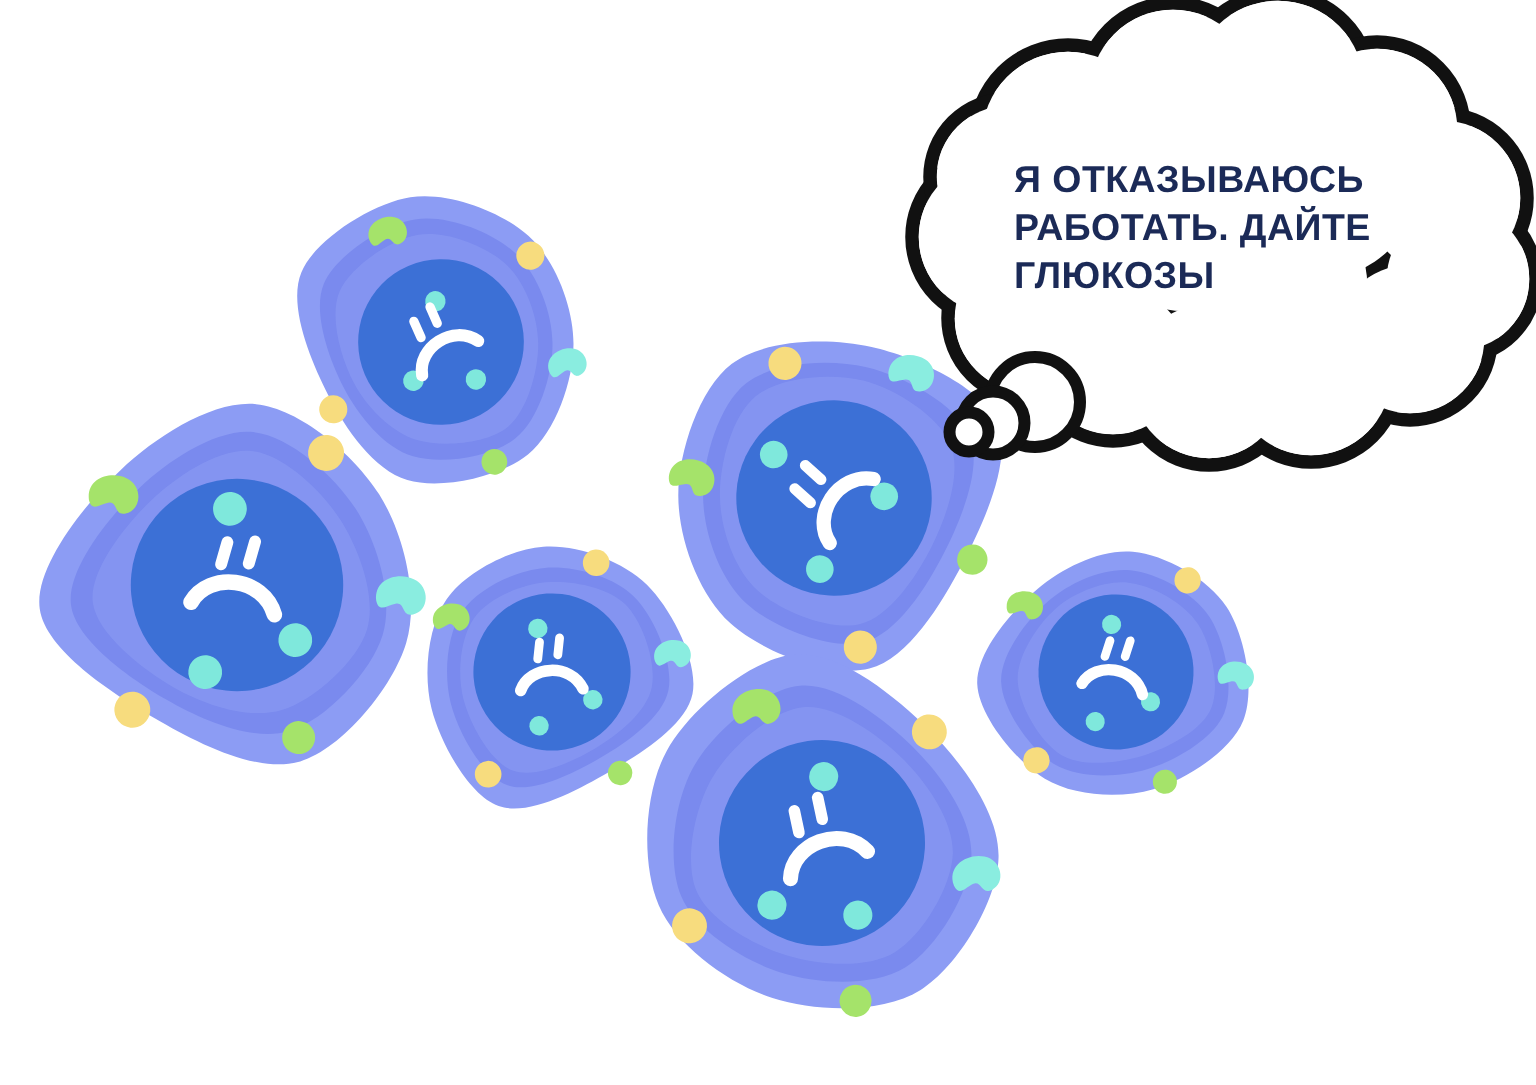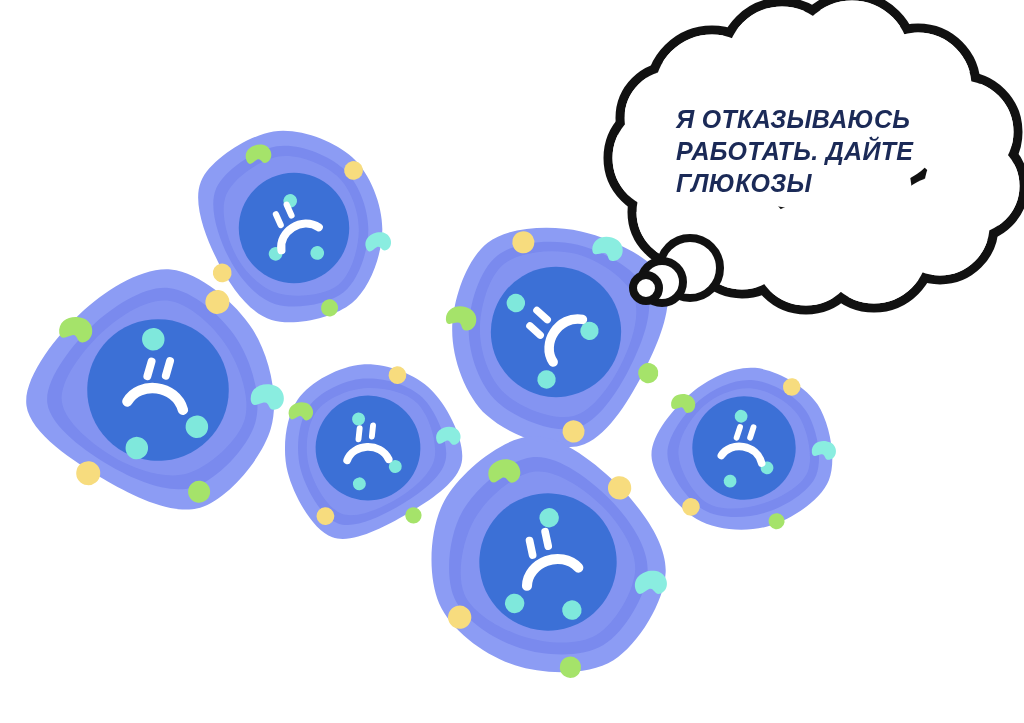--- a/index.html
+++ b/index.html
@@ -4,21 +4,21 @@
 <title>Cells illustration</title>
 <style>
   html,body{margin:0;padding:0;}
   body{
     width:1024px;height:723px;
     background:#ffffff;
     font-family:"Liberation Sans","DejaVu Sans",sans-serif;
     overflow:hidden;
     position:relative;
   }
-  #stage{position:absolute;left:0;top:0;width:1024px;height:723px;font-style:italic;}
+  #stage{position:absolute;left:0;top:0;width:1024px;height:723px;}
   #scene{display:block;width:1024px;height:723px;}
   .bubble-text{
     font-family:"Liberation Sans","DejaVu Sans",sans-serif;
     font-weight:bold;
     font-size:25px;
     letter-spacing:0.3px;
     fill:#1B2A57;
   }
 </style>
 </head>

